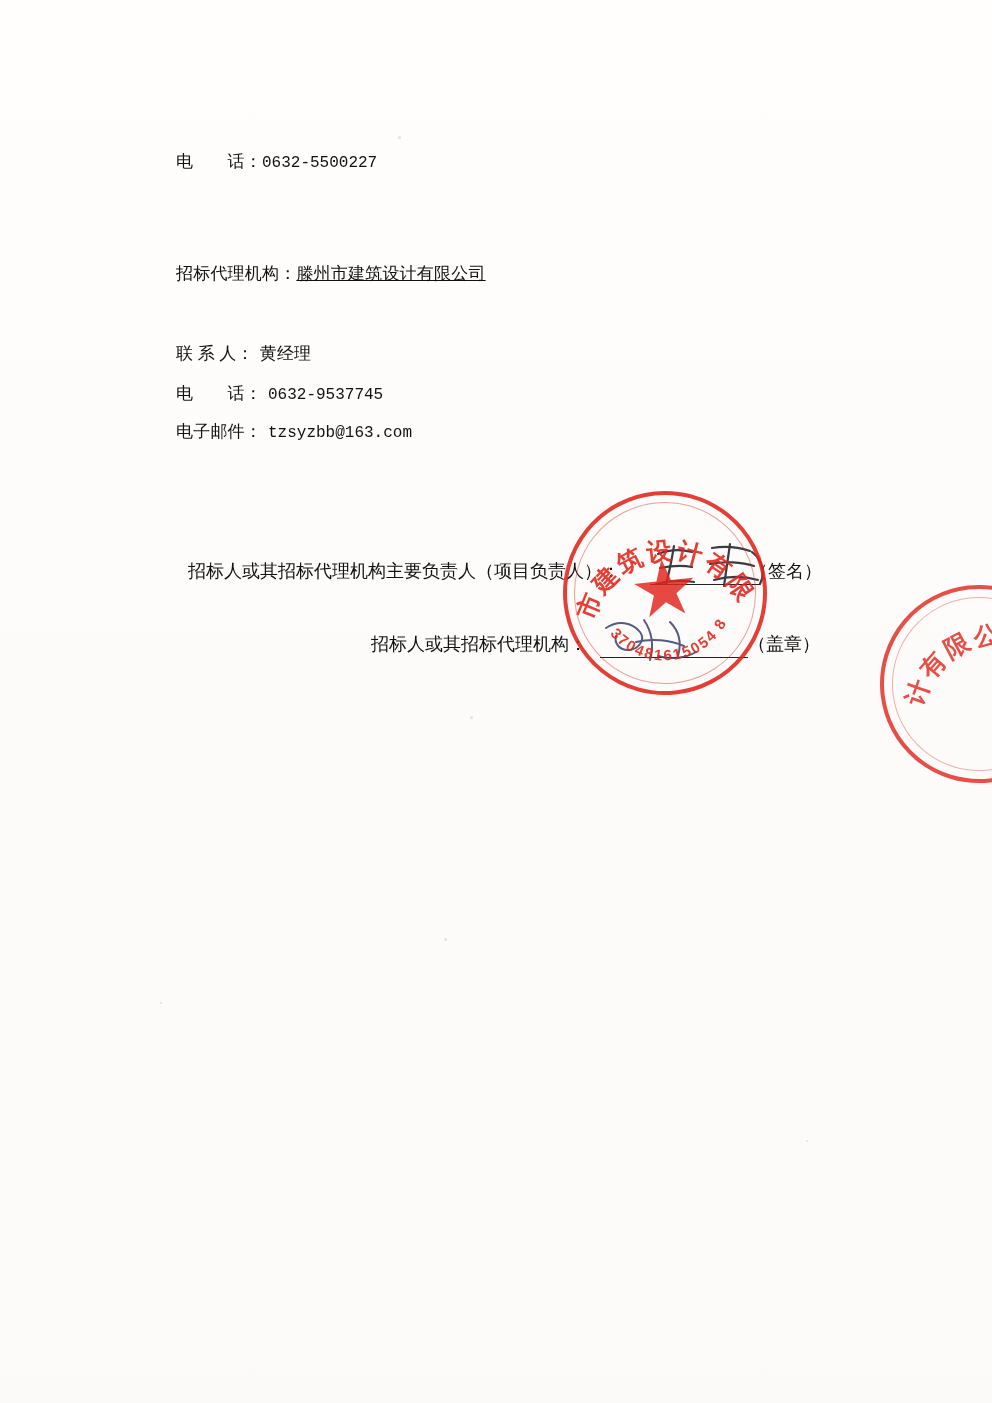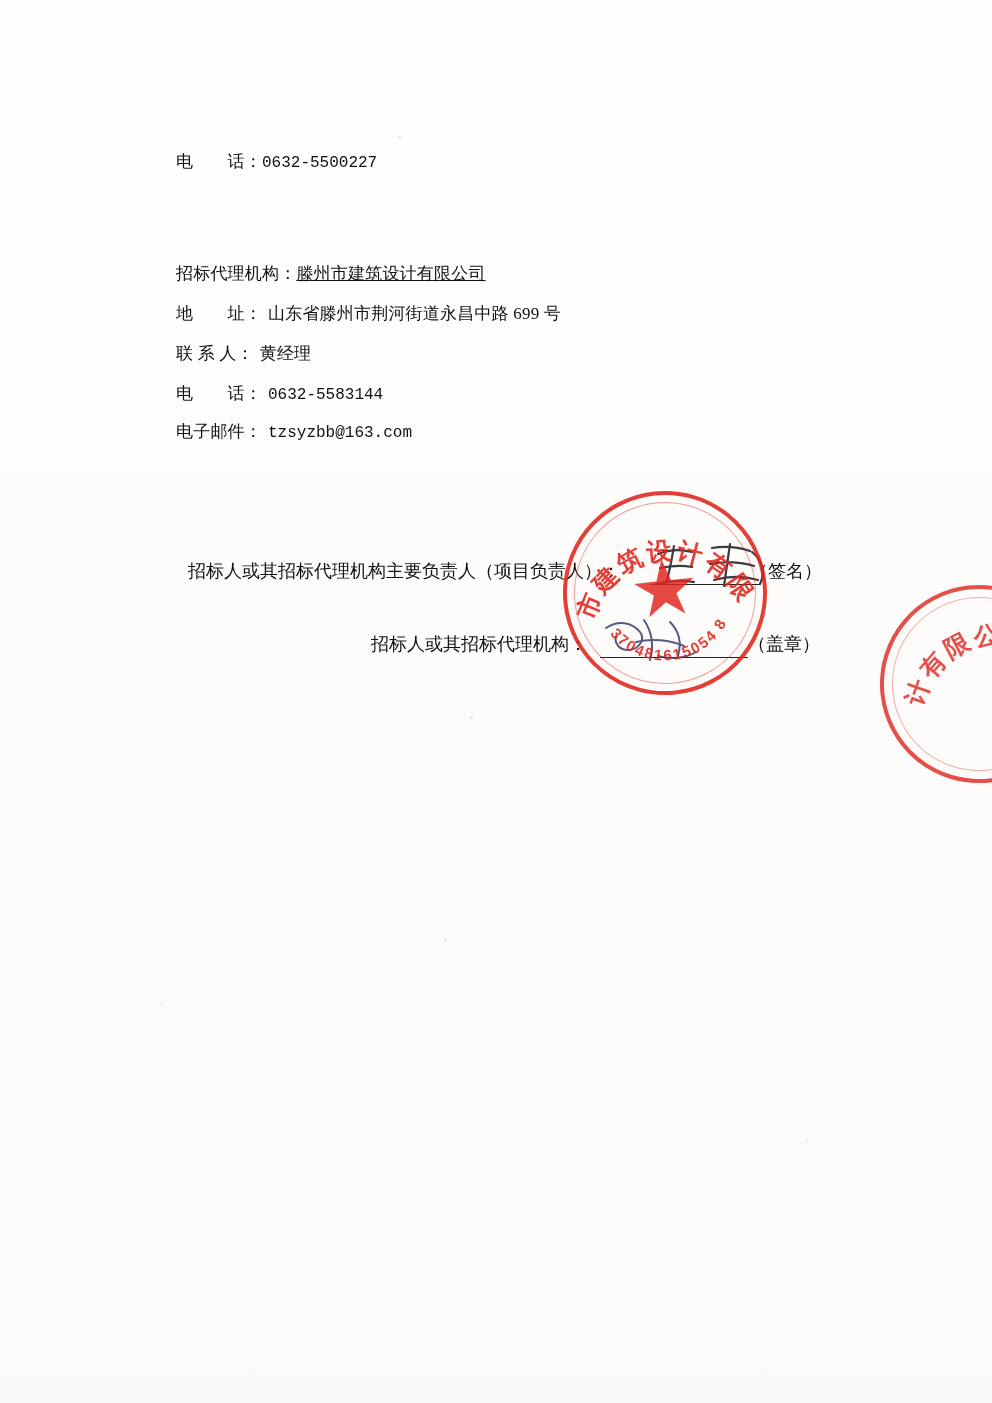--- a/index.html
+++ b/index.html
@@ -180,30 +180,27 @@
 
     <div class="line cn" style="left:176px; top:150px;">
       <span class="label-sp">电　　话：</span><span class="mono">0632-5500227</span>
     </div>
 
 
     <div class="line cn" style="left:176px; top:262px;text-decoration:underline;">
       <span class="label-sp">招标代理机构：</span><span>滕州市建筑设计有限公司</span>
     </div>
 
-    <div class="line cn" style="left:176px; top:302px;">
-      <span class="label-sp">地　　址：</span><span style="padding-left:6px;">山东省滕州市荆河街道永昌中路 699 号</span>
-    </div>
 
     <div class="line cn" style="left:176px; top:342px;">
       <span class="label-sp">联 系 人：</span><span style="padding-left:6px;">黄经理</span>
     </div>
 
     <div class="line cn" style="left:176px; top:382px;">
-      <span class="label-sp">电　　话：</span><span class="mono" style="padding-left:6px;">0632-5583144</span>
+      <span class="label-sp">电　　话：</span><span class="mono" style="padding-left:6px;">0632-9537745</span>
     </div>
 
     <div class="line cn" style="left:176px; top:420px;">
       <span class="label-sp">电子邮件：</span><span class="mono" style="padding-left:6px;">tzsyzbb@163.com</span>
     </div>
 
     <div class="sig-line" style="left:188px; top:559px;">招标人或其招标代理机构主要负责人（项目负责人）：</div>
     <div class="rule" style="left:650px; top:584px; width:110px;"></div>
     <div class="sig-line" style="left:750px; top:559px;font-family:Liberation Mono, monospace;">（签名）</div>
 

